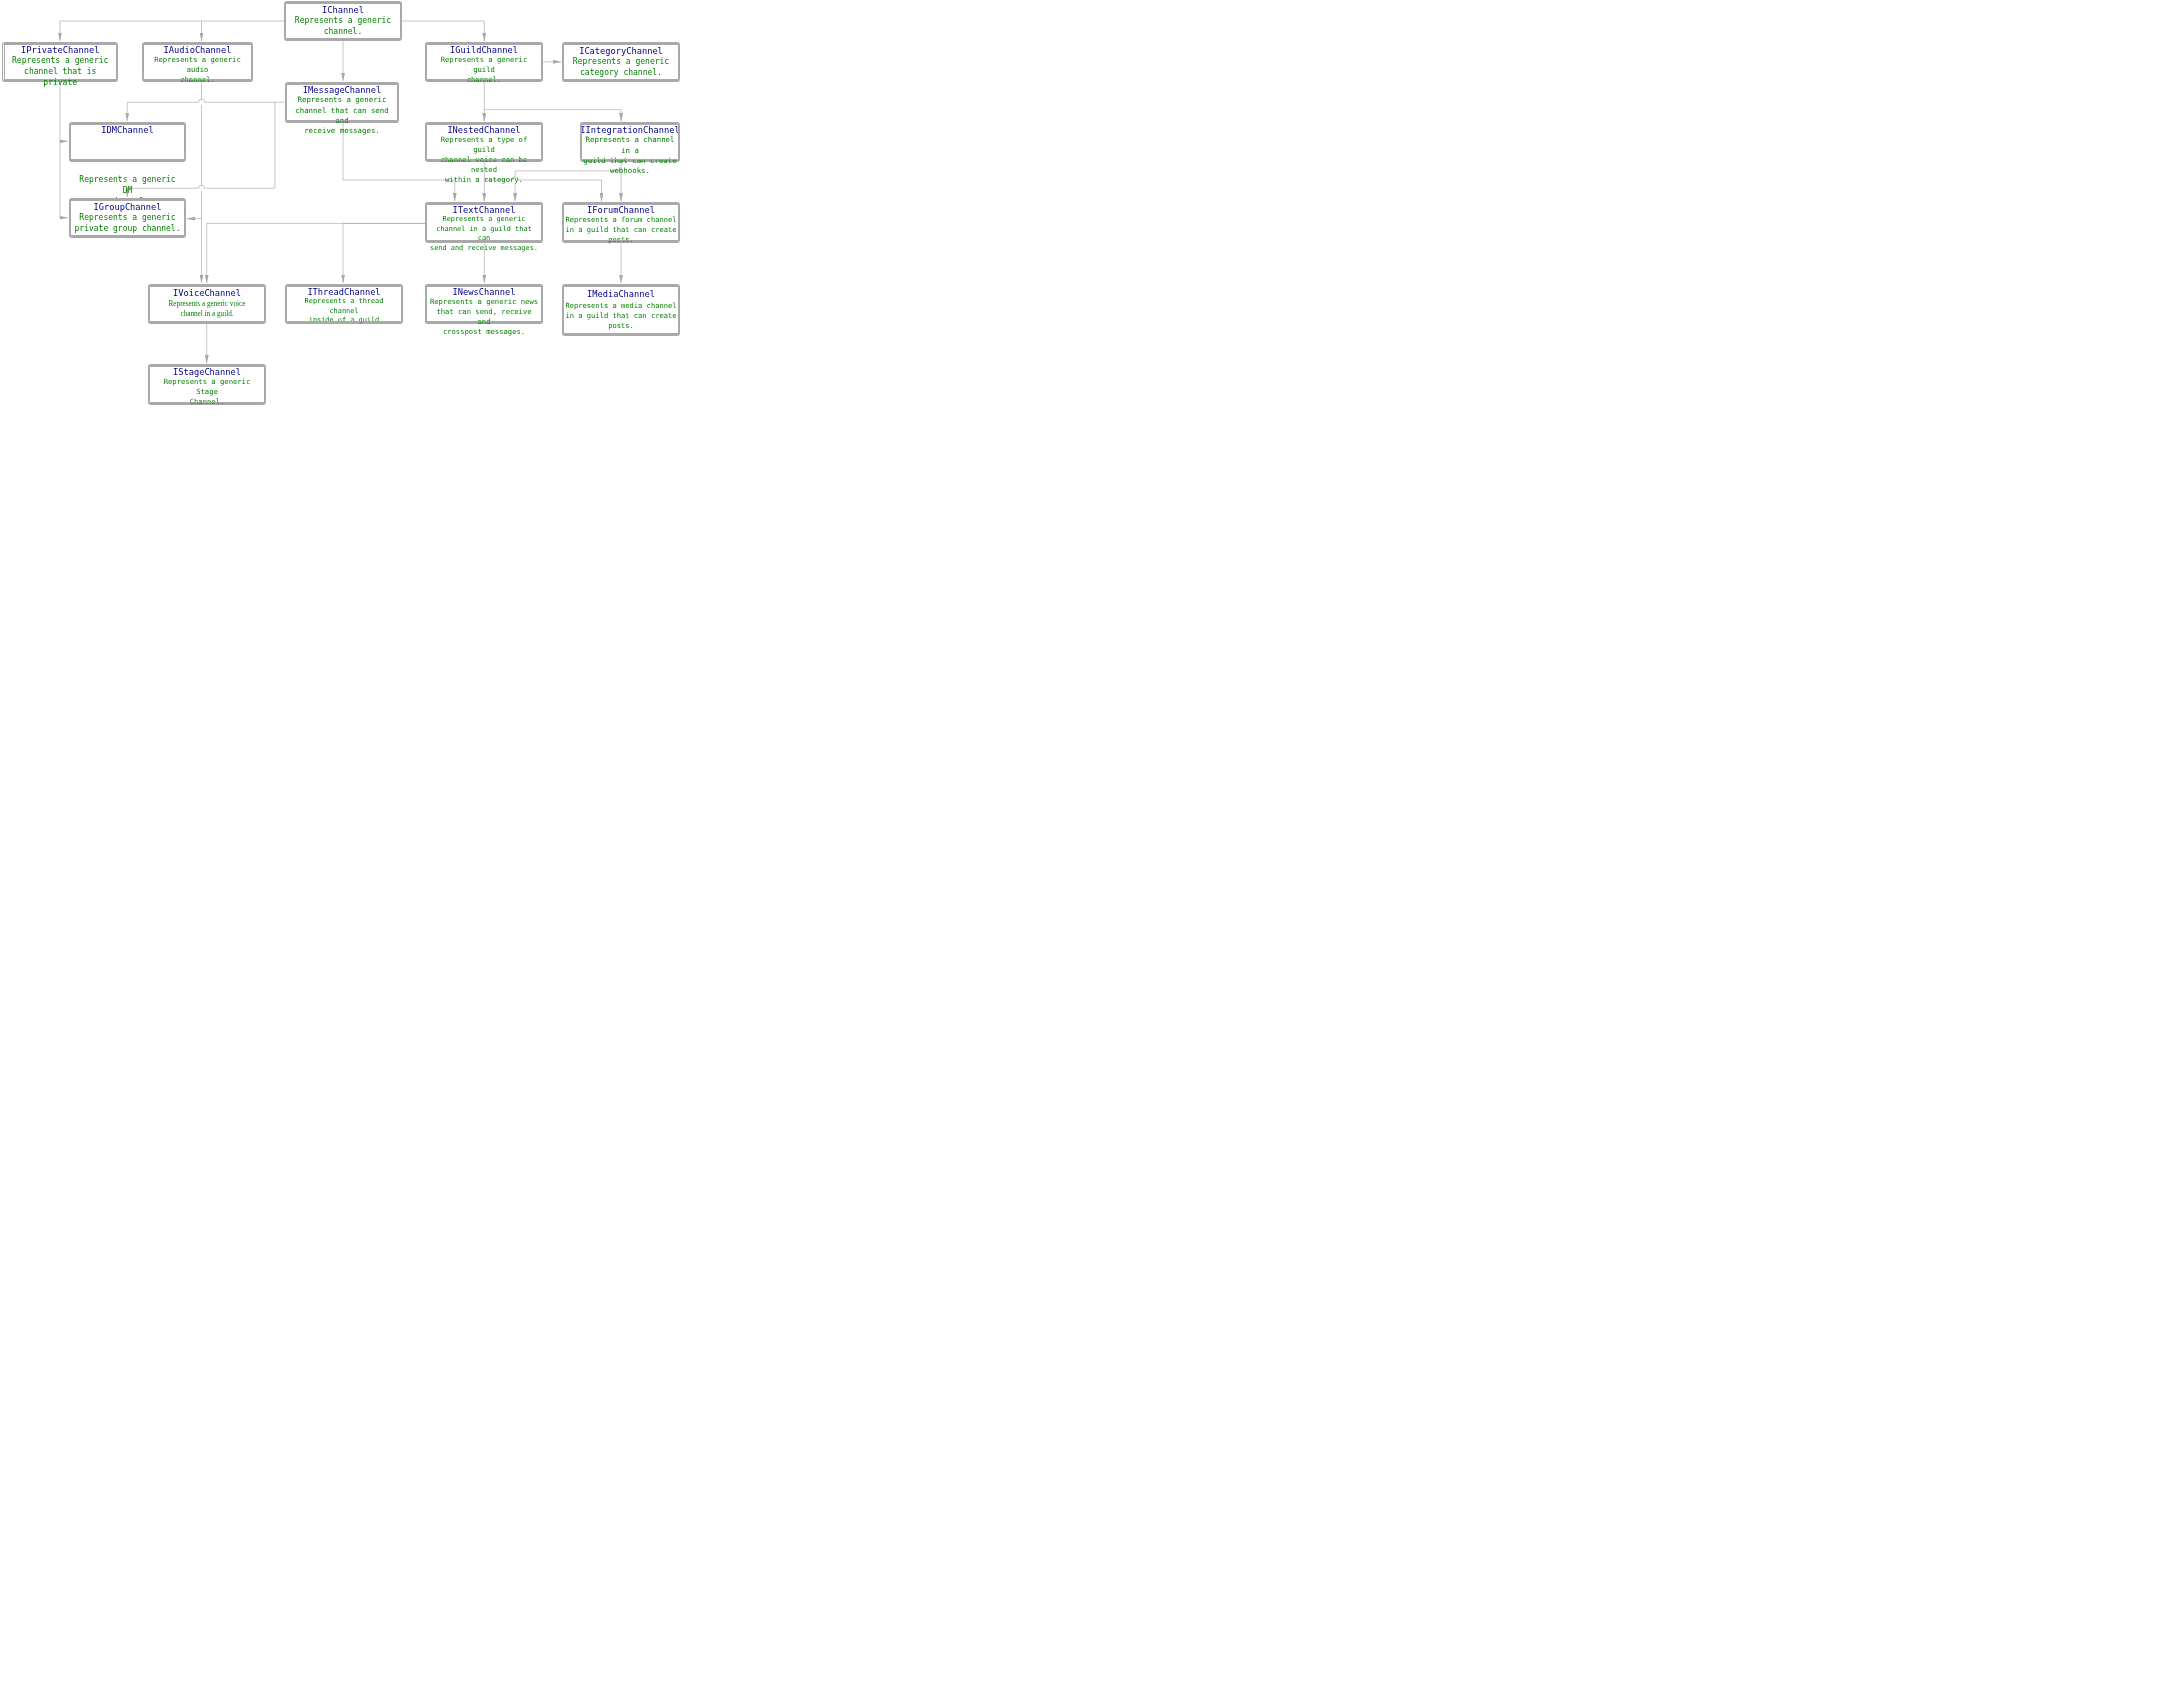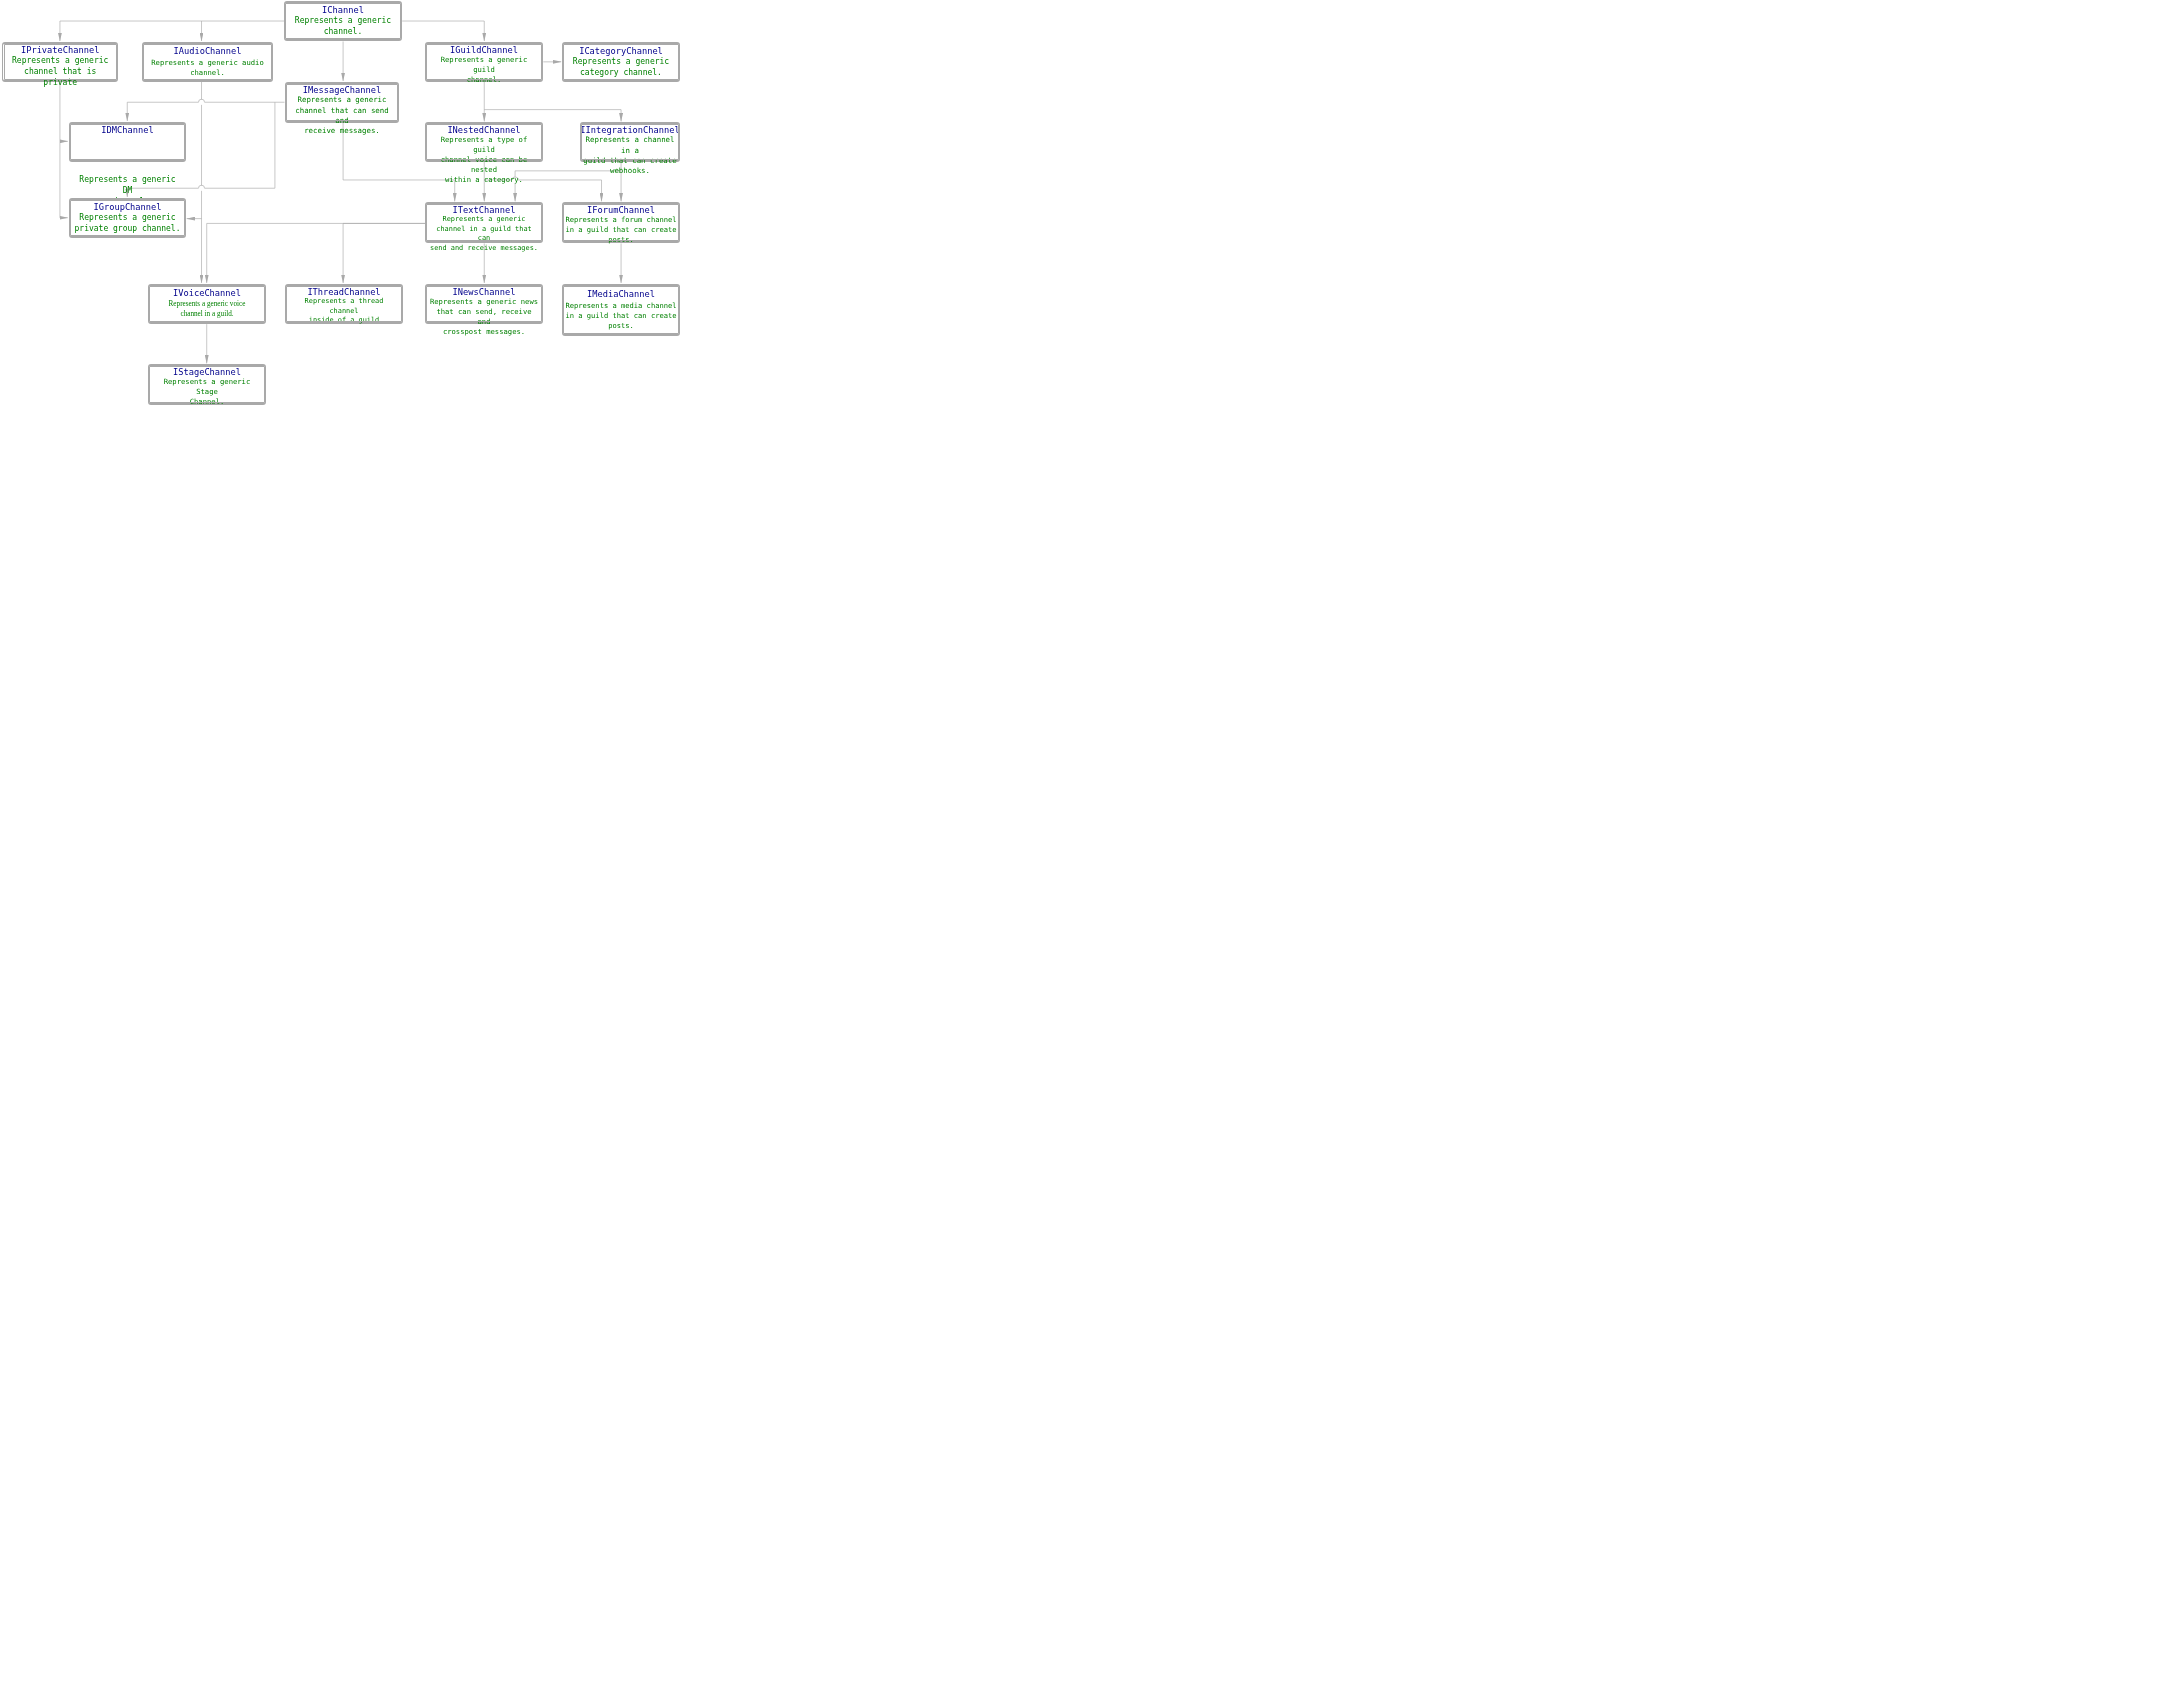--- a/index.html
+++ b/index.html
@@ -83,21 +83,21 @@
 <div class="node" style="left: 284px; top: 0.9px; width: 118px; height: 40px;">
     <div class="node-title">IChannel</div>
     <div class="node-desc" style="font-size: 8px;">Represents a generic
 channel.</div>
   </div>
     <div class="node" style="left: 2.2px; top: 42px; width: 116px; height: 40px;">
     <div class="node-title">IPrivateChannel</div>
     <div class="node-desc" style="font-size: 8px;">Represents a generic
 channel that is private</div>
   </div>
-    <div class="node" style="left: 142px; top: 42px; width: 131px; height: 40px;">
+    <div class="node" style="left: 142px; top: 42px; width: 111px; height: 40px;">
     <div class="node-title">IAudioChannel</div>
     <div class="node-desc" style="font-size: 7.2px;">Represents a generic audio
 channel.</div>
   </div>
     <div class="node" style="left: 425px; top: 42px; width: 118px; height: 40px;">
     <div class="node-title">IGuildChannel</div>
     <div class="node-desc" style="font-size: 7.2px;">Represents a generic guild
 channel.</div>
   </div>
     <div class="node" style="left: 562px; top: 42px; width: 118px; height: 40px;">

